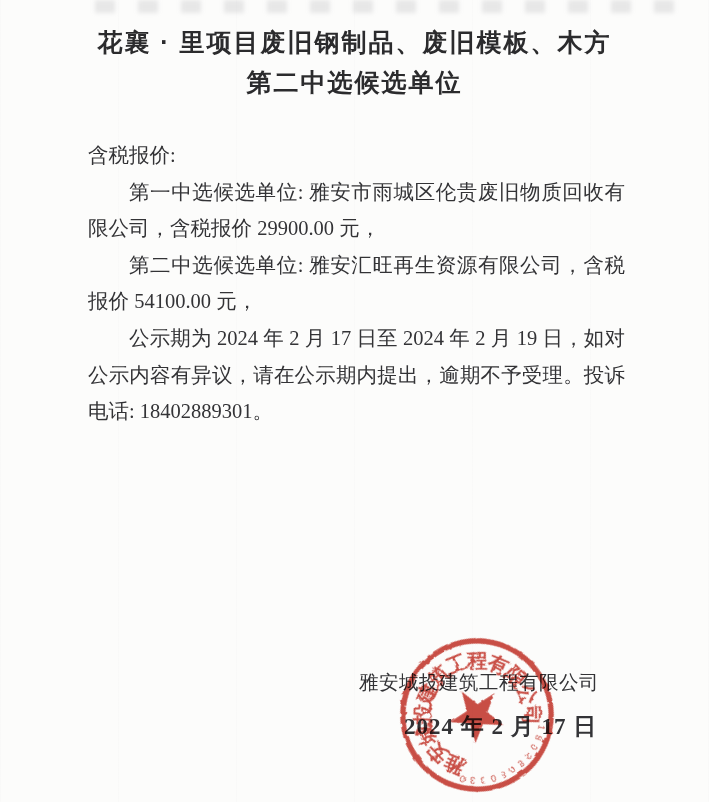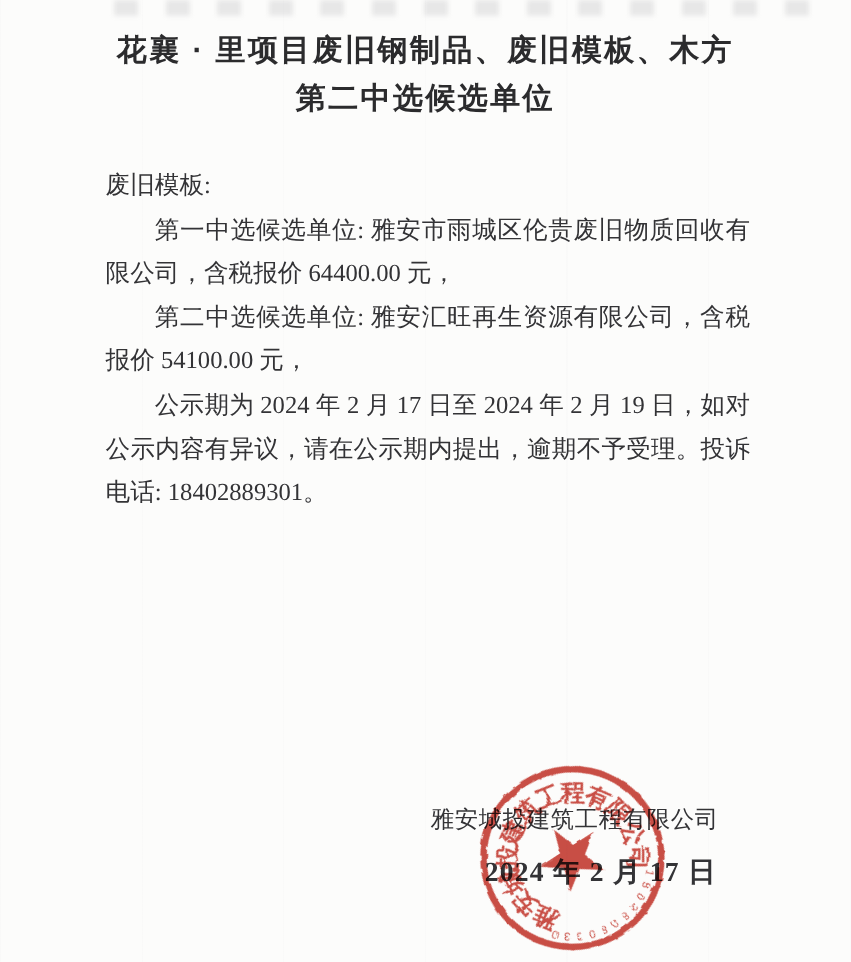--- a/index.html
+++ b/index.html
@@ -55,22 +55,22 @@
 <div class="page">
 
   <div class="ghost-strip"></div>
 
   <h1 class="title">
     <span>花襄 · 里项目废旧钢制品、废旧模板、木方</span><br>
     <span>第二中选候选单位</span>
   </h1>
 
   <div class="doc-body">
-    <p class="salutation">废旧模板:</p>
-    <p class="para">第一中选候选单位: 雅安市雨城区伦贵废旧物质回收有限公司，含税报价 64400.00 元，</p>
+    <p class="salutation">含税报价:</p>
+    <p class="para">第一中选候选单位: 雅安市雨城区伦贵废旧物质回收有限公司，含税报价 29900.00 元，</p>
     <p class="para">第二中选候选单位: 雅安汇旺再生资源有限公司，含税报价 54100.00 元，</p>
     <p class="para">公示期为 2024 年 2 月 17 日至 2024 年 2 月 19 日，如对公示内容有异议，请在公示期内提出，逾期不予受理。投诉电话: 18402889301。</p>
   </div>
 
   <div class="sign-company">雅安城投建筑工程有限公司</div>
   <div class="sign-date">2024 年 2 月 17 日</div>
 
   <div class="seal">
     <svg id="sealSvg" width="156" height="156" viewBox="0 0 200 200">
       <defs>

